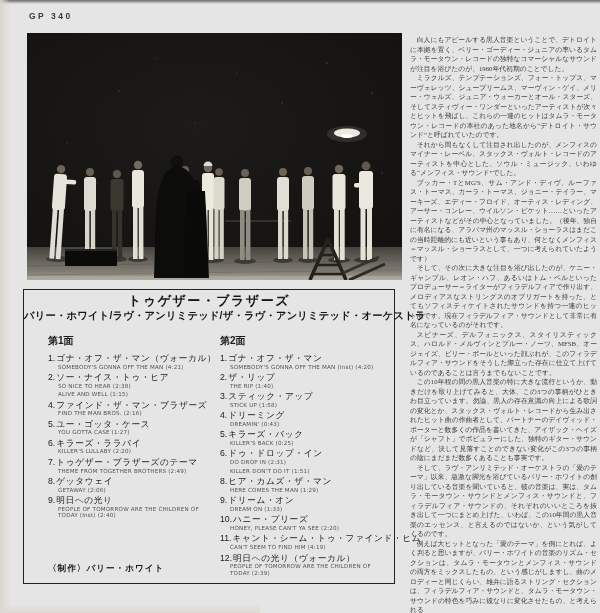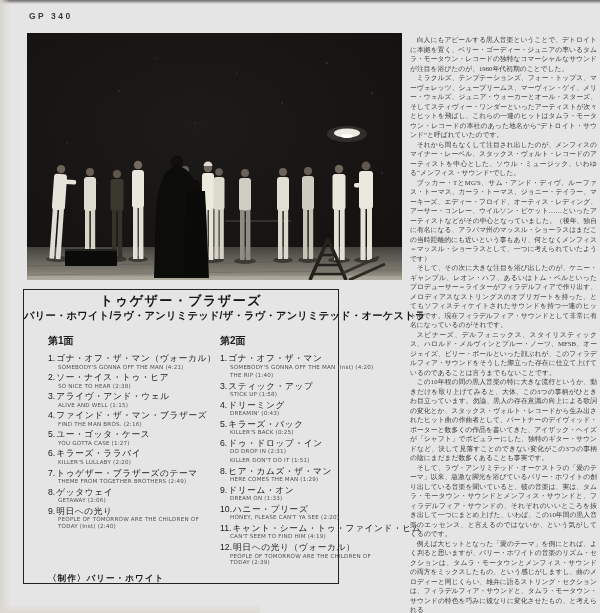--- a/index.html
+++ b/index.html
@@ -21,21 +21,21 @@
     font-size:8.5px; font-weight:bold; letter-spacing:2.5px; color:#3c3b38;
   }
 
   .photo{
     position:absolute; left:27px; top:33px; width:375px; height:247px;
     background:#141413;
   }
   .photo svg{display:block;}
 
   .trackbox{
-    position:absolute; left:23px; top:289px; width:316px; height:295px;
+    position:absolute; left:23px; top:289px; width:372px; height:295px;
     border:1.5px solid #23221f; box-sizing:border-box;
     padding-top:4px;
   }
   .album-title{
     text-align:center; font-size:13px; font-weight:bold;
     letter-spacing:1.5px; line-height:14px; color:#171715;
   }
   .album-artists{
     text-align:center; font-size:10.3px; font-weight:bold;
     letter-spacing:0.2px; line-height:13px; margin-top:1px; color:#171715;
@@ -261,21 +261,20 @@
 
         <div class="track">
           <div class="t-title"><span class="t-num">1.</span><span>ゴナ・オフ・ザ・マン（ヴォーカル）</span></div>
           <div class="t-sub">SOMEBODY'S GONNA OFF THE MAN (4:21)</div>
         </div>
         <div class="track">
           <div class="t-title"><span class="t-num">2.</span><span>ソー・ナイス・トゥ・ヒア</span></div>
           <div class="t-sub">SO NICE TO HEAR (2:38)</div>
         </div>
         <div class="track">
-          <div class="t-title"><span class="t-num">3.</span><span>アライヴ・アンド・ウェル</span></div>
           <div class="t-sub">ALIVE AND WELL (1:15)</div>
         </div>
         <div class="track">
           <div class="t-title"><span class="t-num">4.</span><span>ファインド・ザ・マン・ブラザーズ</span></div>
           <div class="t-sub">FIND THE MAN BROS. (2:16)</div>
         </div>
         <div class="track">
           <div class="t-title"><span class="t-num">5.</span><span>ユー・ゴッタ・ケース</span></div>
           <div class="t-sub">YOU GOTTA CASE (1:27)</div>
         </div>
@@ -300,20 +299,21 @@
       </div>
 
       <div class="col">
         <div class="side-label">第2面</div>
 
         <div class="track">
           <div class="t-title"><span class="t-num">1.</span><span>ゴナ・オフ・ザ・マン</span></div>
           <div class="t-sub">SOMEBODY'S GONNA OFF THE MAN (Inst) (4:20)</div>
         </div>
         <div class="track">
+          <div class="t-title"><span class="t-num">2.</span><span>ザ・リップ</span></div>
           <div class="t-sub">THE RIP (1:40)</div>
         </div>
         <div class="track">
           <div class="t-title"><span class="t-num">3.</span><span>スティック・アップ</span></div>
           <div class="t-sub">STICK UP (1:58)</div>
         </div>
         <div class="track">
           <div class="t-title"><span class="t-num">4.</span><span>ドリーミング</span></div>
           <div class="t-sub">DREAMIN' (0:43)</div>
         </div>

